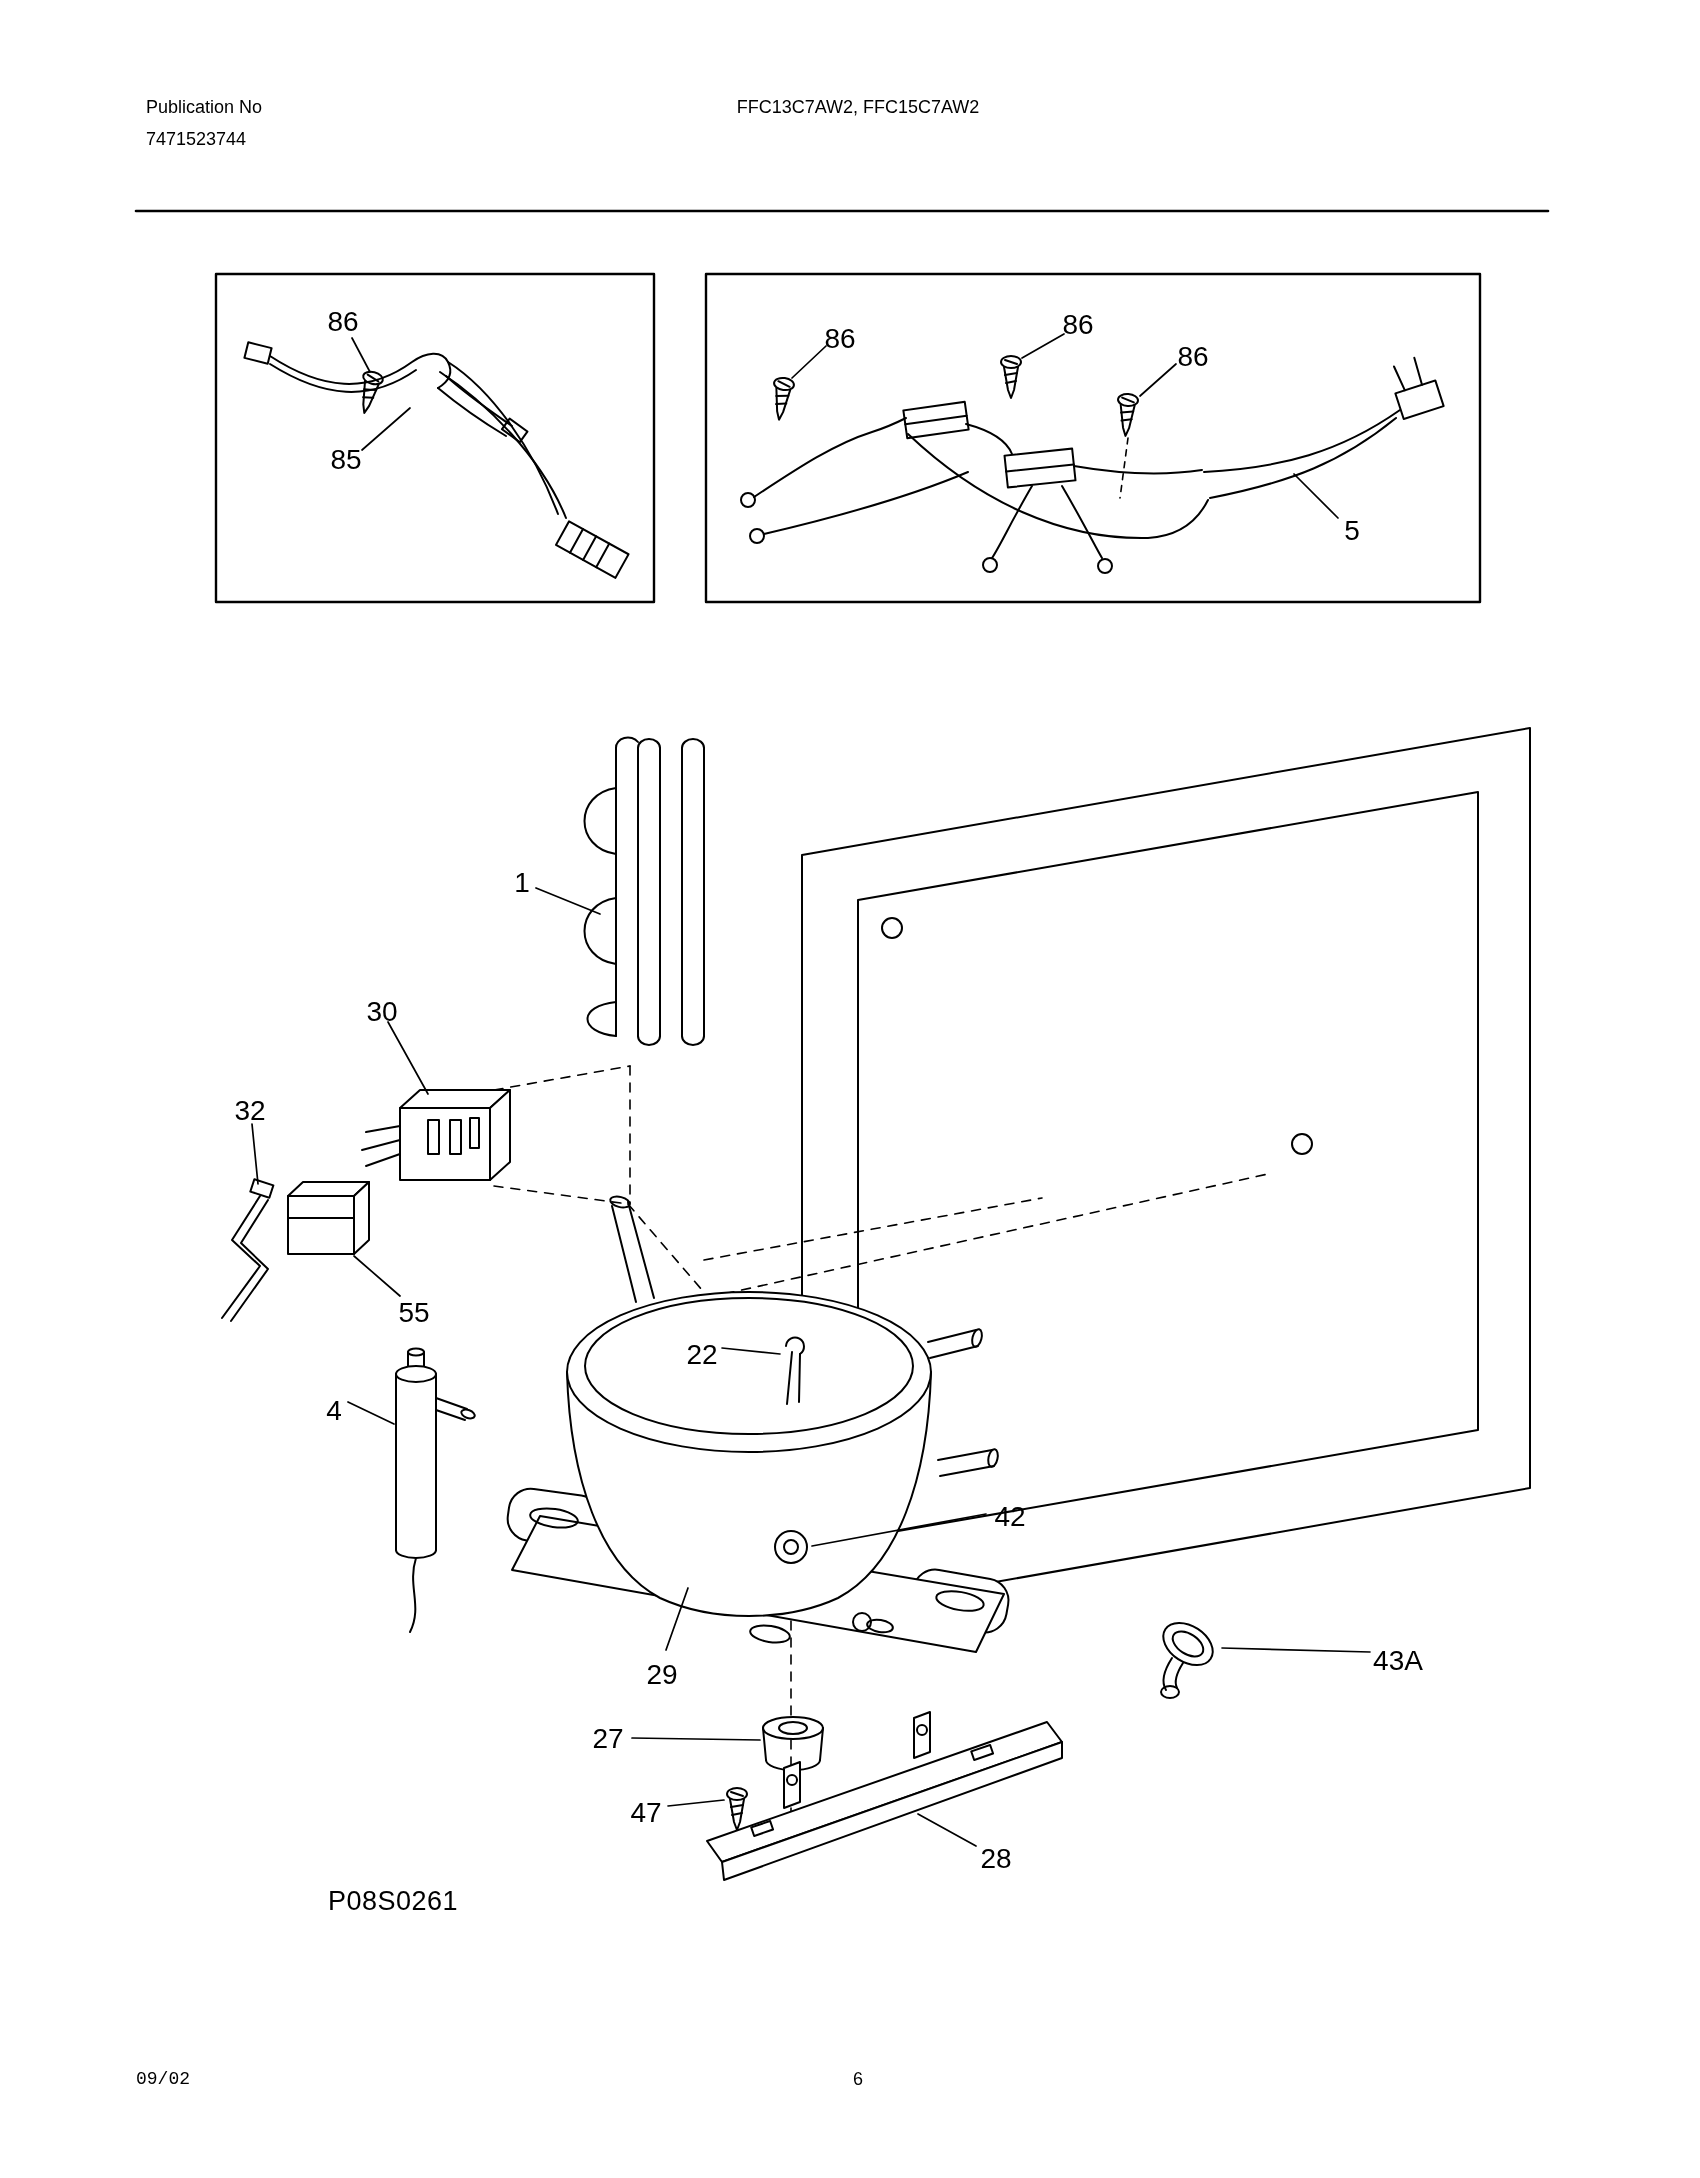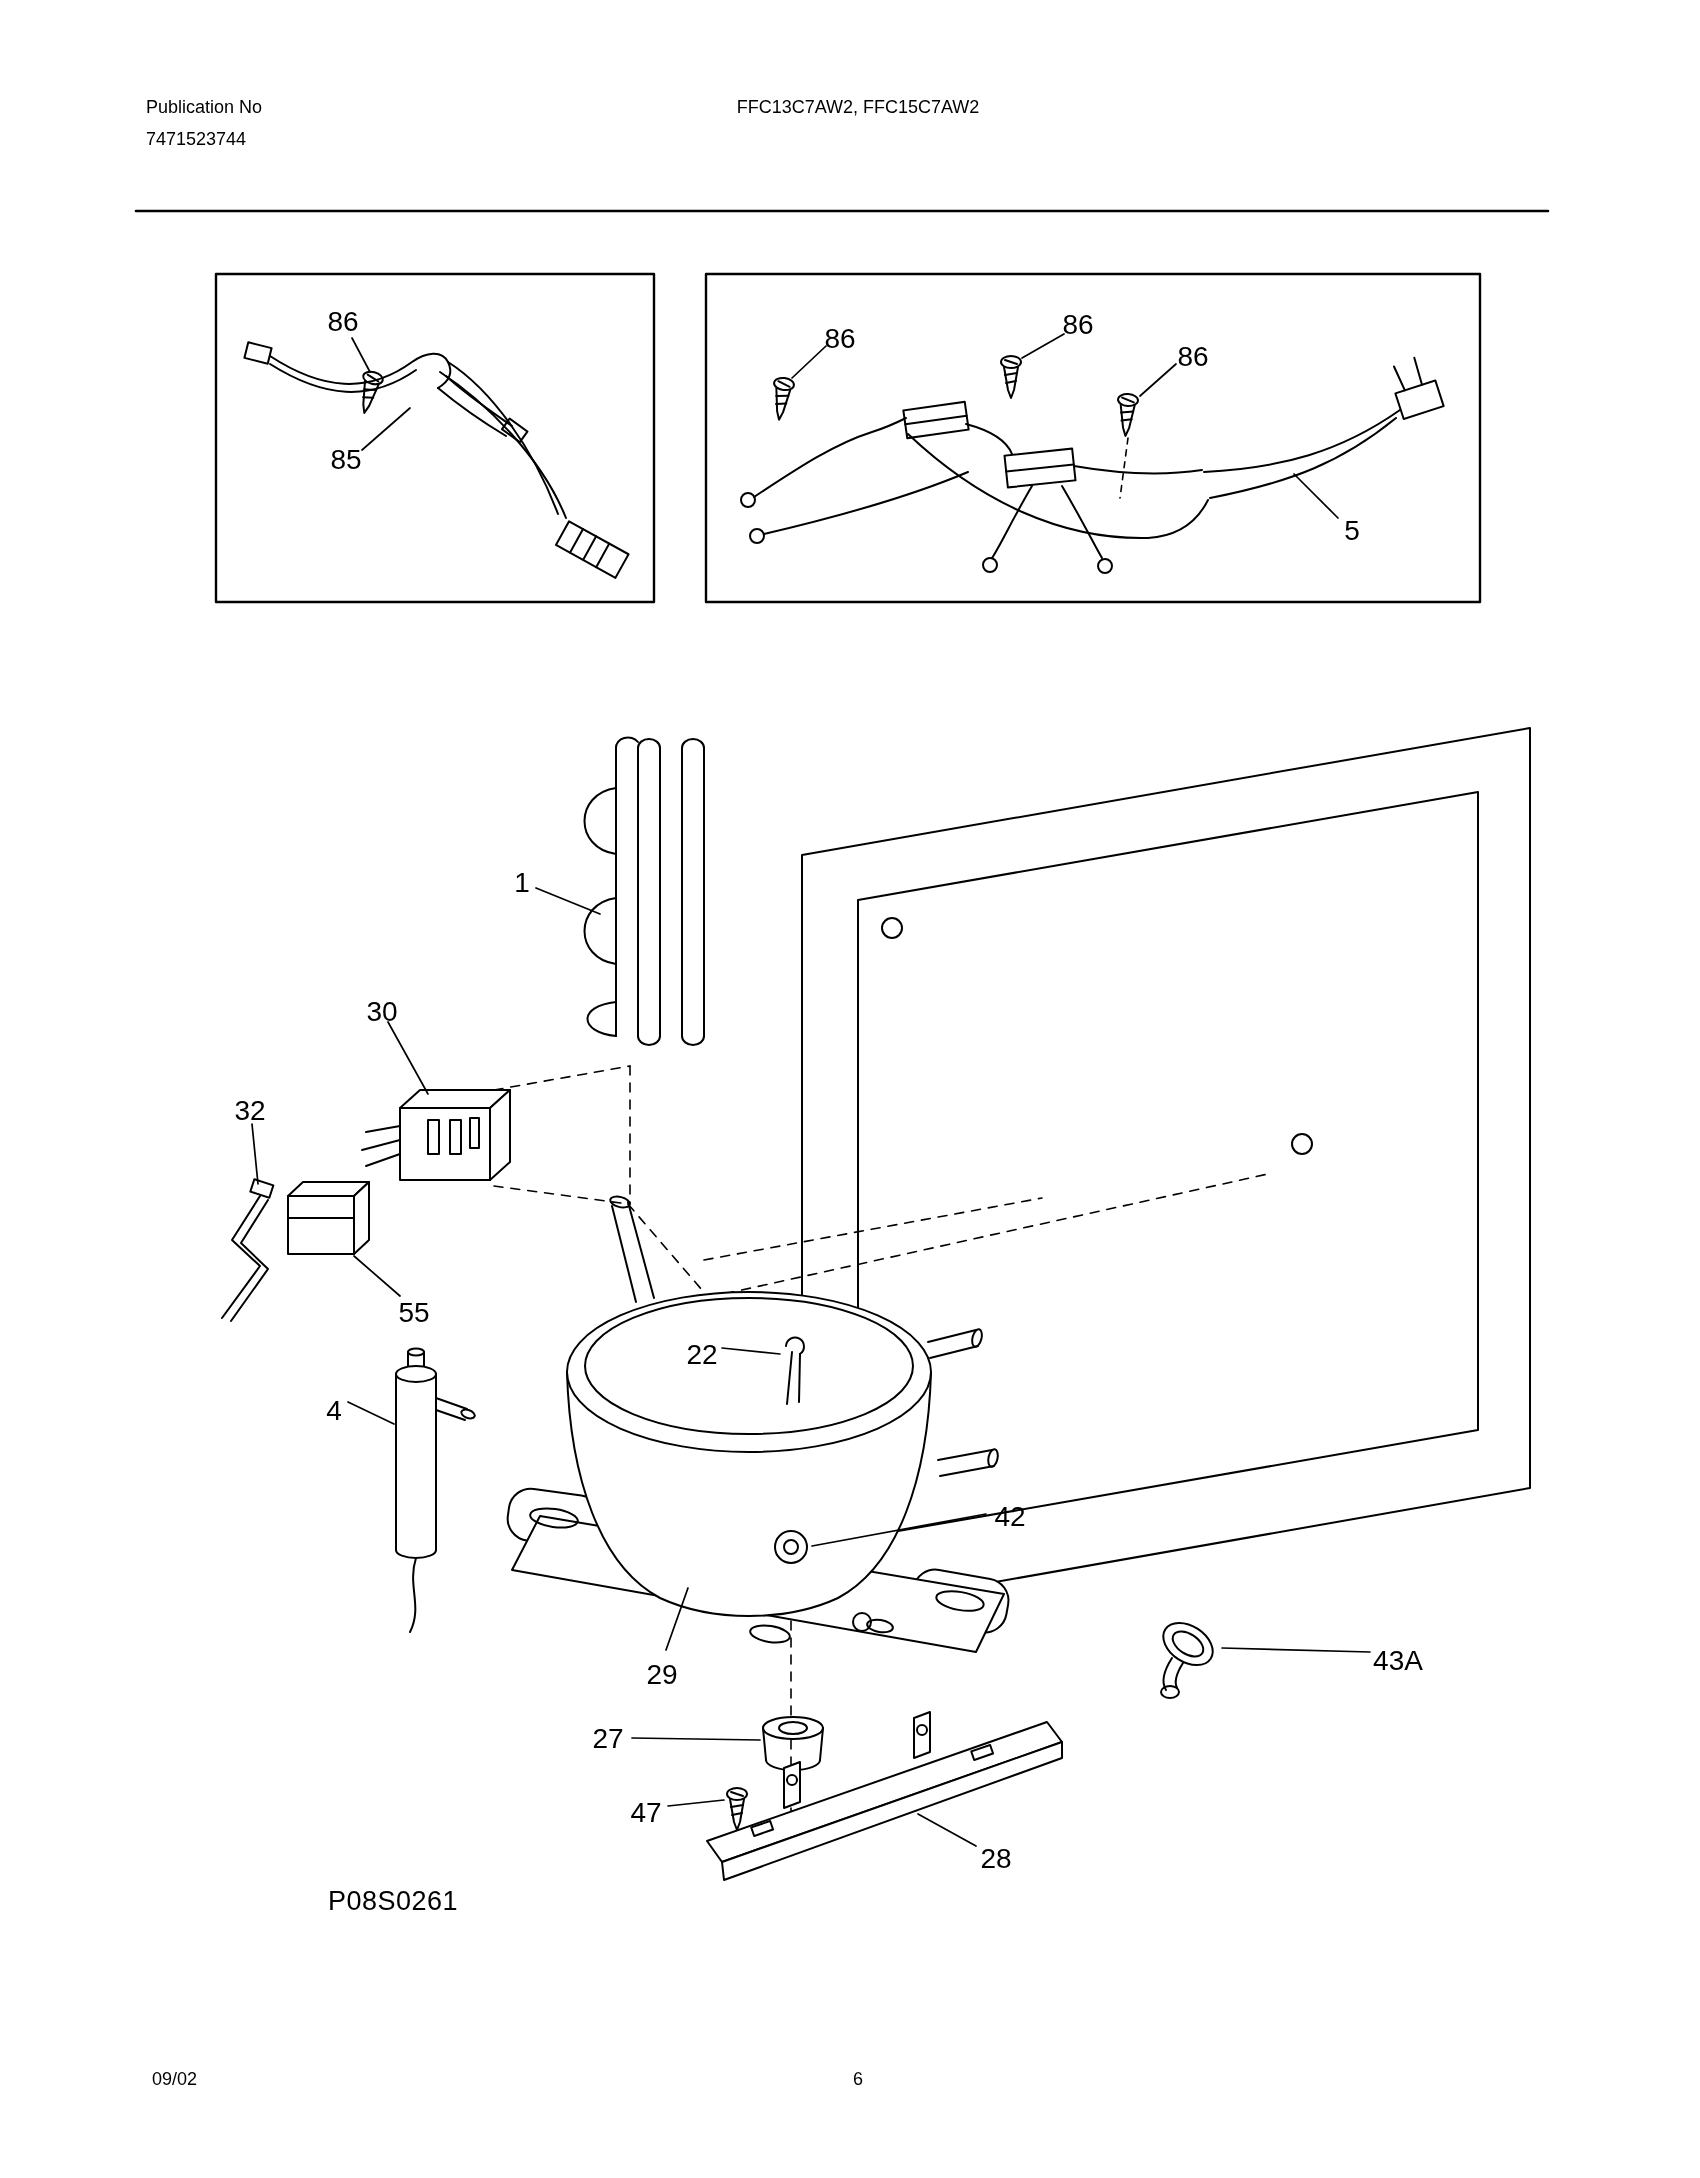--- a/index.html
+++ b/index.html
@@ -32,21 +32,21 @@
 </style>
 </head>
 <body>
 
 <div class="page">
 
   <div class="abs hdr" style="left:146px; top:96px;">Publication No</div>
   <div class="abs hdr" style="left:146px; top:128px;">7471523744</div>
   <div class="abs hdr center-line" style="top:96px;">FFC13C7AW2, FFC15C7AW2</div>
 
-  <div class="abs hdr" style="left:152px; top:2068px;">09/02</div>
+  <div class="abs hdr" style="left:136px; top:2068px;font-family:Liberation Mono, monospace;">09/02</div>
   <div class="abs hdr center-line" style="top:2068px;">6</div>
 
   <svg class="abs" style="left:0; top:0;" width="1700" height="2178" viewBox="0 0 1700 2178">
     <defs>
       <g id="screw" fill="none" stroke="#000" stroke-width="2">
         <ellipse cx="0" cy="0" rx="10" ry="6"></ellipse>
         <line x1="-6" y1="-2" x2="6" y2="2"></line>
         <path d="M-7,5 L-3,28 L0,36 L3,28 L7,5"></path>
         <line x1="-6" y1="13" x2="6" y2="11"></line>
         <line x1="-5" y1="21" x2="5" y2="19"></line>

